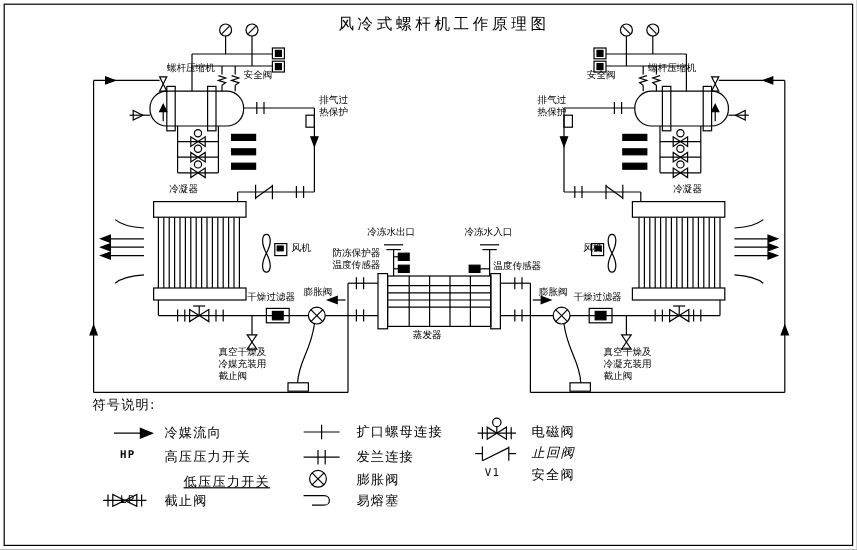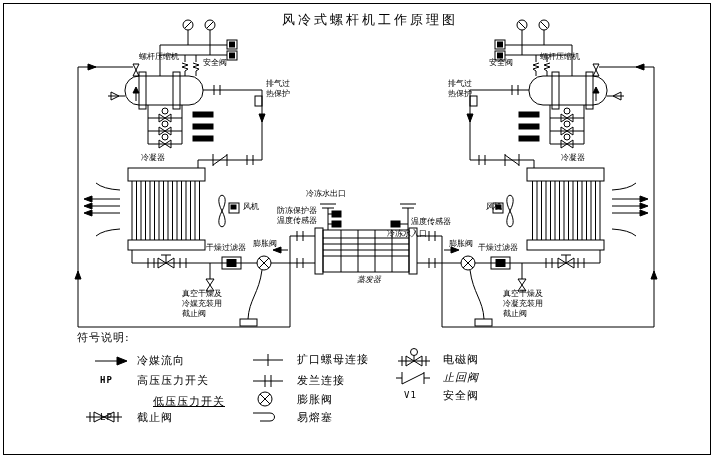--- a/index.html
+++ b/index.html
@@ -277,25 +277,25 @@
 热保护</div>
   <div class="lbl" style="left:561px;top:153px;">冷凝器</div>
   <div class="lbl" style="left:486px;top:202px;">风机</div>
   <div class="lbl" style="left:449px;top:239px;">膨胀阀</div>
   <div class="lbl" style="left:478px;top:243px;">干燥过滤器</div>
   <div class="lbl" style="left:503px;top:289px;">真空干燥及
 冷凝充装用
 截止阀</div>
 
   <div class="lbl" style="left:306px;top:189px;">冷冻水出口</div>
-  <div class="lbl" style="left:387px;top:189px;margin-top:40px;">冷冻水入口</div>
+  <div class="lbl" style="left:387px;top:189px;">冷冻水入口</div>
   <div class="lbl" style="left:277px;top:206px;">防冻保护器
 温度传感器</div>
   <div class="lbl" style="left:411px;top:217px;">温度传感器</div>
-  <div class="lbl" style="left:357px;top:275px;font-style:italic;">蒸发器</div>
+  <div class="lbl" style="left:344px;top:275px;">蒸发器</div>
 
   <div class="lbl-lg" style="left:77px;top:331px;">符号说明:</div>
 
   <div class="sym-txt" style="left:100px;top:375px;font-weight:bold;">HP</div>
   <div class="sym-txt" style="left:100px;top:396px;margin-top:16px;">LP</div>
   <div class="sym-txt" style="left:404px;top:390px;">V1</div>
 
   <div class="lbl-lg" style="left:137px;top:354px;">冷媒流向</div>
   <div class="lbl-lg" style="left:137px;top:374px;">高压压力开关</div>
   <div class="lbl-lg" style="left:153px;top:395px;text-decoration:underline;">低压压力开关</div>

